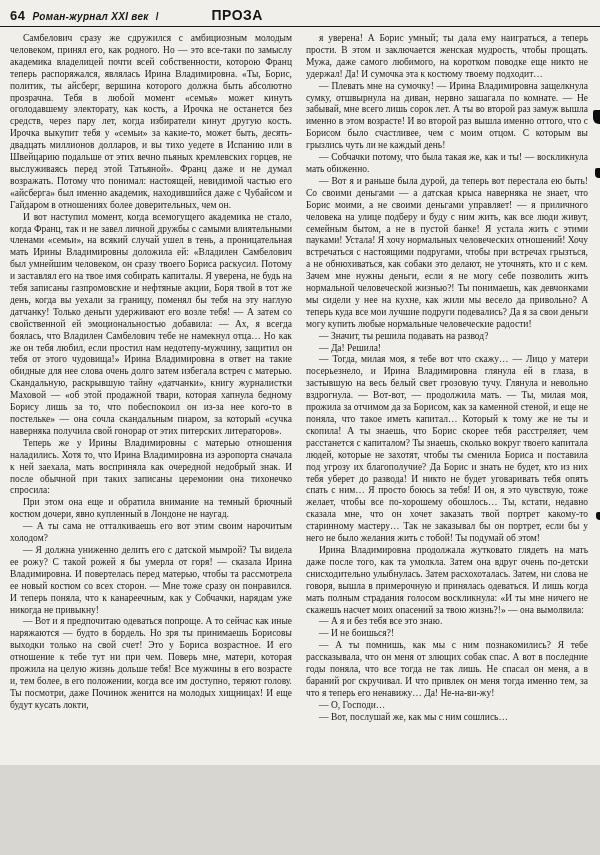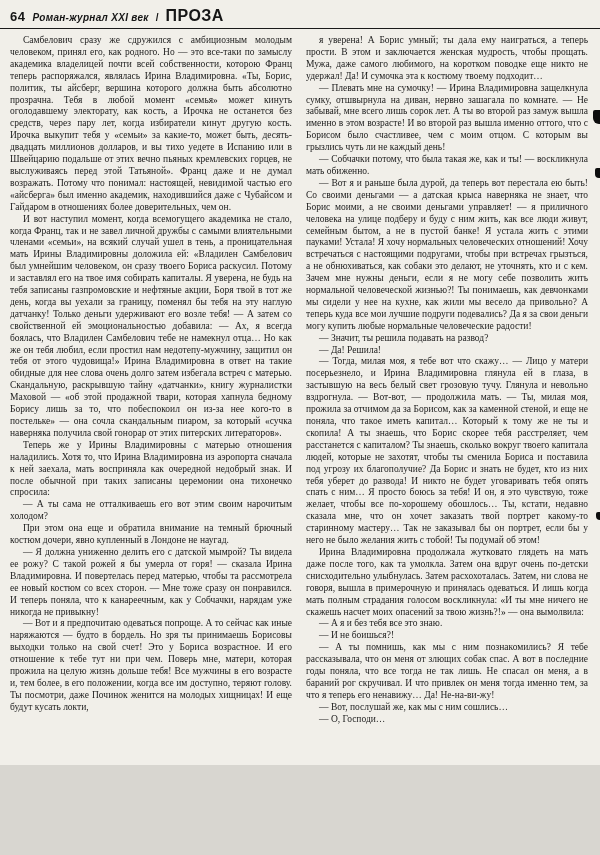--- a/index.html
+++ b/index.html
@@ -35,23 +35,24 @@
     font-size: 10px;
     font-weight: bold;
     font-style: italic;
     letter-spacing: 0.3px;
   }
   .header-sep {
     font-size: 10px;
     font-weight: bold;
   }
   .section-title {
-    font-size: 16px;
+    font-size: 14px;
     font-weight: bold;
     letter-spacing: 0.5px;
+    margin-left: 46px;
   }
   .columns {
     display: flex;
     gap: 14px;
     padding: 6px 12px 8px 10px;
     box-sizing: border-box;
   }
   .col {
     width: 50%;
     font-size: 9.5px;
@@ -83,39 +84,39 @@
     <span class="journal-title">Роман-журнал XXI век</span>
     <span class="header-sep">/</span>
     <span class="section-title">ПРОЗА</span>
   </header>
 
   <div class="columns">
     <div class="col" id="col-left">
         <p>Самбелович сразу же сдружился с амбициозным молодым человеком, принял его, как родного. Но — это все-таки по замыслу академика владелицей почти всей собственности, которою Франц теперь распоряжался, являлась Ирина Владимировна. «Ты, Борис, политик, ты айсберг, вершина которого должна быть абсолютно прозрачна. Тебя в любой момент «семья» может кинуть оголодавшему электорату, как кость, а Ирочка не останется без средств, через пару лет, когда избиратели кинут другую кость. Ирочка выкупит тебя у «семьи» за какие-то, может быть, десять-двадцать миллионов долларов, и вы тихо уедете в Испанию или в Швейцарию подальше от этих вечно пьяных кремлевских горцев, не выслуживаясь перед этой Татьяной». Франц даже и не думал возражать. Потому что понимал: настоящей, невидимой частью его «айсберга» был именно академик, находившийся даже с Чубайсом и Гайдаром в отношениях более доверительных, чем он.</p>
         <p>И вот наступил момент, когда всемогущего академика не стало, когда Франц, так и не завел личной дружбы с самыми влиятельными членами «семьи», на всякий случай ушел в тень, а проницательная мать Ирины Владимировны доложила ей: «Владилен Самбелович был умнейшим человеком, он сразу твоего Бориса раскусил. Потому и заставлял его на твое имя собирать капиталы. Я уверена, не будь на тебя записаны газпромовские и нефтяные акции, Боря твой в тот же день, когда вы уехали за границу, поменял бы тебя на эту наглую датчанку! Только деньги удерживают его возле тебя! — А затем со свойственной ей эмоциональностью добавила: — Ах, я всегда боялась, что Владилен Самбелович тебе не намекнул отца… Но как же он тебя любил, если простил нам недотепу-мужчину, защитил он тебя от этого чудовища!» Ирина Владимировна в ответ на такие обидные для нее слова очень долго затем избегала встреч с матерью. Скандальную, раскрывшую тайну «датчанки», книгу журналистки Маховой — «об этой продажной твари, которая хапнула бедному Борису лишь за то, что побеспокоил он из-за нее кого-то в постельке» — она сочла скандальным пиаром, за который «сучка наверняка получила свой гонорар от этих питерских литераторов».</p>
         <p>Теперь же у Ирины Владимировны с матерью отношения наладились. Хотя то, что Ирина Владимировна из аэропорта сначала к ней заехала, мать восприняла как очередной недобрый знак. И после обычной при таких записаны церемонии она тихонечко спросила:</p>
+        <p>При этом она еще и обратила внимание на темный брючный костюм дочери, явно купленный в Лондоне не наугад.</p>
         <p>— А ты сама не отталкиваешь его вот этим своим нарочитым холодом?</p>
-        <p>При этом она еще и обратила внимание на темный брючный костюм дочери, явно купленный в Лондоне не наугад.</p>
         <p>— Я должна униженно делить его с датской мымрой? Ты видела ее рожу? С такой рожей я бы умерла от горя! — сказала Ирина Владимировна. И повертелась перед матерью, чтобы та рассмотрела ее новый костюм со всех сторон. — Мне тоже сразу он понравился. И теперь поняла, что к канареечным, как у Собчачки, нарядам уже никогда не привыкну!</p>
         <p>— Вот и я предпочитаю одеваться попроще. А то сейчас как иные наряжаются — будто в бордель. Но зря ты принимаешь Борисовы выходки только на свой счет! Это у Бориса возрастное. И его отношение к тебе тут ни при чем. Поверь мне, матери, которая прожила на целую жизнь дольше тебя! Все мужчины в его возрасте и, тем более, в его положении, когда все им доступно, теряют голову. Ты посмотри, даже Починок женится на молодых хищницах! И еще будут кусать локти,</p>
       </div>
     <div class="col" id="col-right">
         <p>я уверена! А Борис умный; ты дала ему наиграться, а теперь прости. В этом и заключается женская мудрость, чтобы прощать. Мужа, даже самого любимого, на коротком поводке еще никто не удержал! Да! И сумочка эта к костюму твоему подходит…</p>
         <p>— Плевать мне на сумочку! — Ирина Владимировна защелкнула сумку, отшвырнула на диван, нервно зашагала по комнате. — Не забывай, мне всего лишь сорок лет. А ты во второй раз замуж вышла именно в этом возрасте! И во второй раз вышла именно оттого, что с Борисом было счастливее, чем с моим отцом. С которым вы грызлись чуть ли не каждый день!</p>
         <p>— Собчачки потому, что была такая же, как и ты! — воскликнула мать обиженно.</p>
         <p>— Вот я и раньше была дурой, да теперь вот перестала ею быть! Со своими деньгами — а датская крыса наверняка не знает, что Борис моими, а не своими деньгами управляет! — я приличного человека на улице подберу и буду с ним жить, как все люди живут, семейным бытом, а не в пустой банке! Я устала жить с этими пауками! Устала! Я хочу нормальных человеческих отношений! Хочу встречаться с настоящими подругами, чтобы при встречах грызться, а не обнюхиваться, как собаки это делают, не уточнять, кто и с кем. Зачем мне нужны деньги, если я не могу себе позволить жить нормальной человеческой жизнью?! Ты понимаешь, как девчонками мы сидели у нее на кухне, как жили мы весело да привольно? А теперь куда все мои лучшие подруги подевались? Да я за свои деньги могу купить любые нормальные человеческие радости!</p>
         <p>— Значит, ты решила подавать на развод?</p>
         <p>— Да! Решила!</p>
         <p>— Тогда, милая моя, я тебе вот что скажу… — Лицо у матери посерьезнело, и Ирина Владимировна глянула ей в глаза, в застывшую на весь белый свет грозовую тучу. Глянула и невольно вздрогнула. — Вот-вот, — продолжила мать. — Ты, милая моя, прожила за отчимом да за Борисом, как за каменной стеной, и еще не поняла, что такое иметь капитал… Который к тому же не ты и скопила! А ты знаешь, что Борис скорее тебя расстреляет, чем расстанется с капиталом? Ты знаешь, сколько вокруг твоего капитала людей, которые не захотят, чтобы ты сменила Бориса и поставила под угрозу их благополучие? Да Борис и знать не будет, кто из них тебя уберет до развода! И никто не будет уговаривать тебя опять спать с ним… Я просто боюсь за тебя! И он, я это чувствую, тоже желает, чтобы все по-хорошему обошлось… Ты, кстати, недавно сказала мне, что он хочет заказать твой портрет какому-то старинному мастеру… Так не заказывал бы он портрет, если бы у него не было желания жить с тобой! Ты подумай об этом!</p>
         <p>Ирина Владимировна продолжала жутковато глядеть на мать даже после того, как та умолкла. Затем она вдруг очень по-детски снисходительно улыбнулась. Затем расхохоталась. Затем, ни слова не говоря, вышла в примерочную и принялась одеваться. И лишь когда мать полным страдания голосом воскликнула: «И ты мне ничего не скажешь насчет моих опасений за твою жизнь?!» — она вымолвила:</p>
         <p>— А я и без тебя все это знаю.</p>
         <p>— И не боишься?!</p>
         <p>— А ты помнишь, как мы с ним познакомились? Я тебе рассказывала, что он меня от злющих собак спас. А вот в последние годы поняла, что все тогда не так лишь. Не спасал он меня, а в бараний рог скручивал. И что привлек он меня тогда именно тем, за что я теперь его ненавижу… Да! Не-на-ви-жу!</p>
+        <p>— О, Господи…</p>
         <p>— Вот, послушай же, как мы с ним сошлись…</p>
-        <p>— О, Господи…</p>
       </div>
   </div>
 
   <div class="artifact a1"></div>
   <div class="artifact a2"></div>
   <div class="artifact a3"></div>
 
 </div>
 
 </body></html>

